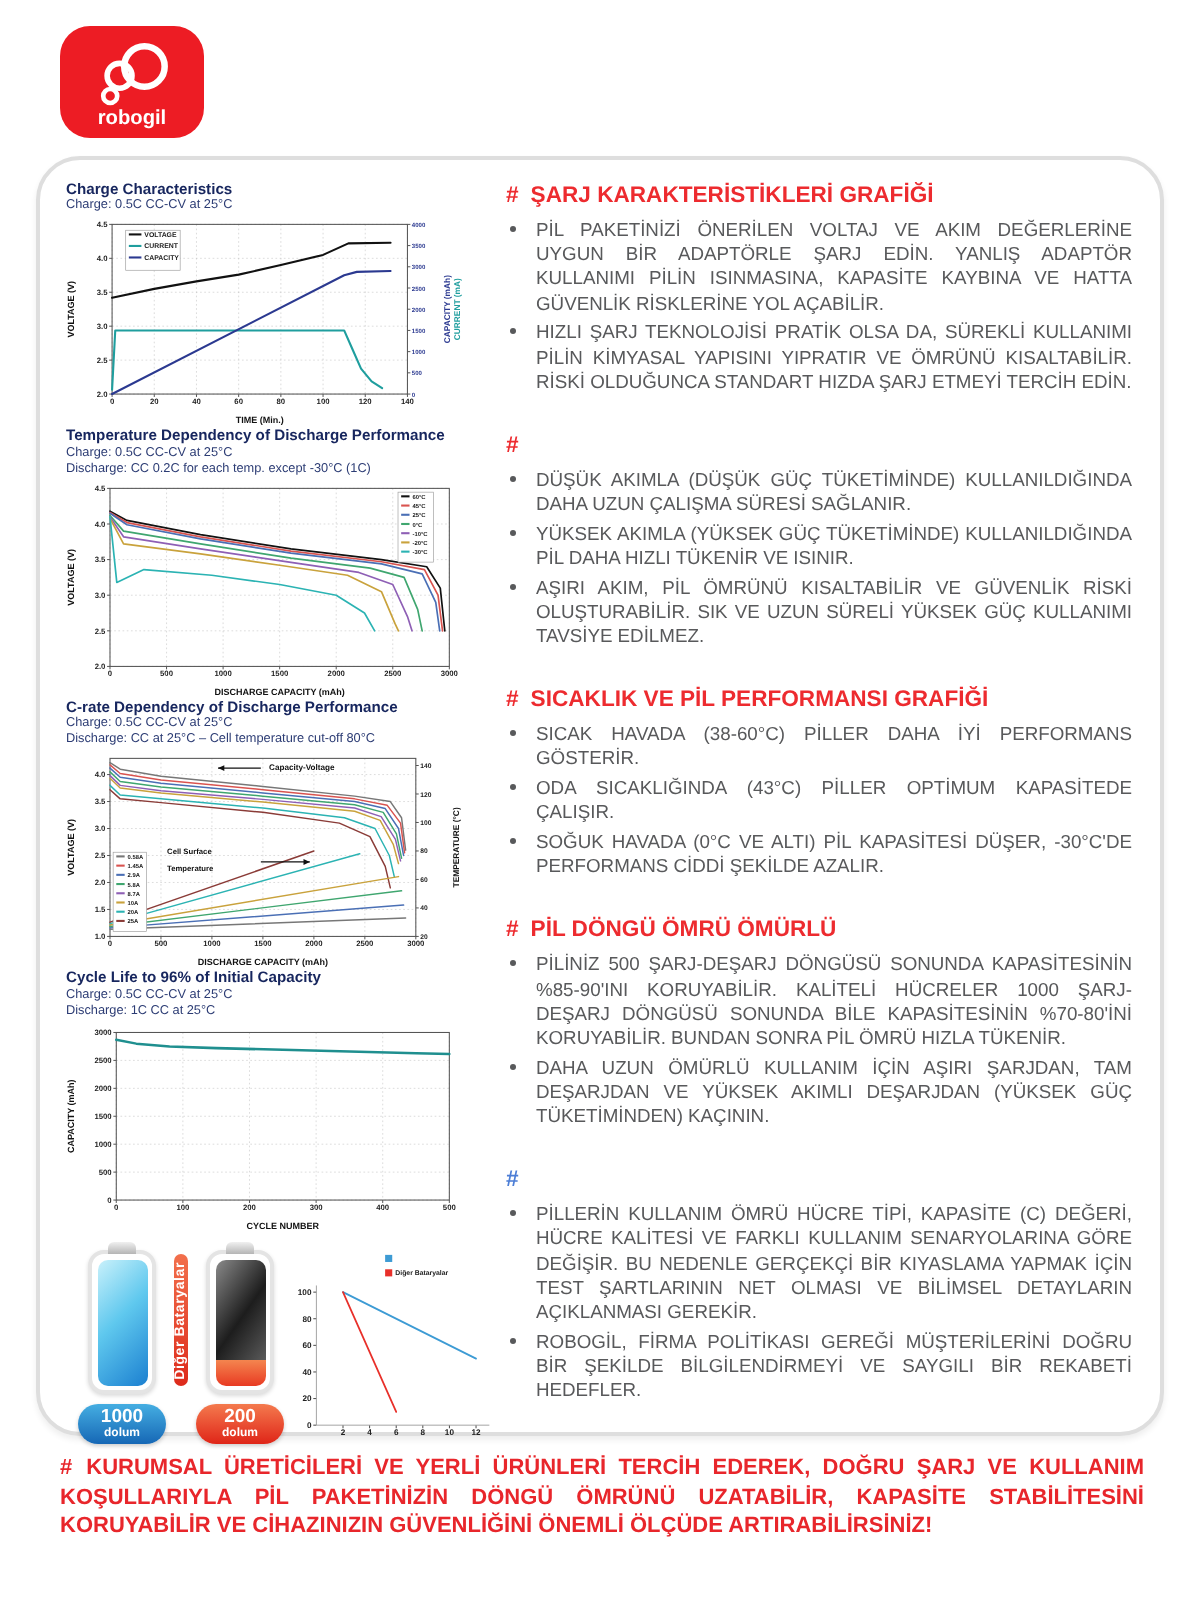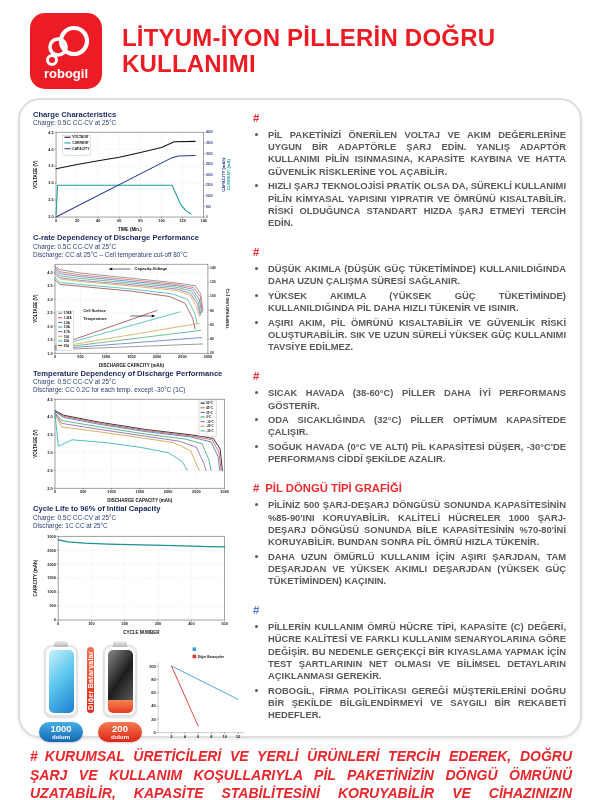--- a/index.html
+++ b/index.html
@@ -1,36 +1,36 @@
 <!DOCTYPE html>
 <html><head>
 <meta charset="utf-8">
 <style>
   html,body{margin:0;padding:0;background:#fff;}
   .page{width:600px;height:800px;overflow:hidden;background:#fff;font-family:"Liberation Sans",sans-serif;position:relative;}
   
   header{display:flex;align-items:center;gap:20px;padding:13px 28px 5px 30px;}
-  .logo{width:72px;height:76px;background:#ed1c24;border-radius:15px;flex:0 0 auto;}
+  .logo{width:72px;height:56px;background:#ed1c24;border-radius:15px;flex:0 0 auto;}
   .logo svg{width:100%;height:100%;display:block;}
   h1{margin:0;font-size:24px;font-weight:800;color:#ed1c24;line-height:1.1;letter-spacing:.2px;max-width:430px;}
   
   .main-box{margin:4px 18px 0;height:640px;box-sizing:border-box;border:2.5px solid #dedede;border-radius:22px;
             padding:10px 12px 8px 13px;display:flex;gap:10px;box-shadow:0 2px 3px rgba(0,0,0,.07);background:#fff;}
   .col-left{width:206px;flex:0 0 auto;display:flex;flex-direction:column;justify-content:space-between;}
   .col-right{flex:1;display:flex;flex-direction:column;justify-content:space-between;padding:2px 2px 4px 4px;min-width:0;}
   
   .chart-block{}
   .ct{font-size:7.6px;font-weight:700;color:#17265e;line-height:1.25;}
   .cs{font-size:6.4px;color:#2c3c74;line-height:1.25;}
   svg.chart{width:199px;display:block;margin-top:1px;}
   
   section{}
   .sec-h{display:flex;gap:6px;font-size:11.3px;font-weight:800;align-items:baseline;line-height:1.15;}
   .col-right ul{margin:4px 0 0 15px;padding:0;}
-  .col-right li{font-size:9.4px;font-weight:700;color:#58595b;text-align:justify;line-height:1.3;margin-bottom:2.5px;}
+  .col-right li{font-size:9.4px;font-weight:400;color:#58595b;text-align:justify;line-height:1.3;margin-bottom:2.5px;}
   .col-right li::marker{color:#58595b;}
   
   .bat-row{display:flex;align-items:flex-start;gap:4px;padding:6px 0 0 2px;}
   .capsule{width:15px;height:66px;border-radius:8px;margin-top:6px;
            background:linear-gradient(165deg,#aee8f8 0%,#2fb9e8 45%,#0f86c9 100%);}
   .bat-col{display:flex;flex-direction:column;align-items:center;}
   .battery{width:34px;height:72px;background:#fff;border:2px solid #e4e4e4;border-radius:8px;position:relative;padding:2.5px;box-sizing:border-box;margin-top:4px;box-shadow:0 1px 2px rgba(0,0,0,.15);}
   .term{position:absolute;top:-6px;left:50%;transform:translateX(-50%);width:14px;height:6px;border-radius:3px 3px 0 0;background:linear-gradient(#f0f0f0,#b5b5b5);}
   .inner{width:100%;height:100%;border-radius:5px;overflow:hidden;display:flex;flex-direction:column;}
   .fill-blue{flex:1;background:linear-gradient(135deg,#c9f1fb 0%,#5fc8ee 45%,#1b7fd0 100%);}
@@ -39,38 +39,37 @@
   .vlabel{width:14px;height:66px;border-radius:8px;margin-top:6px;display:flex;align-items:center;justify-content:center;
           background:linear-gradient(#f2704c,#dd2a1b);}
   .vlabel span{writing-mode:vertical-rl;transform:rotate(180deg);color:#fff;font-weight:800;font-size:7px;letter-spacing:.3px;white-space:nowrap;}
   .badge{width:44px;height:20px;border-radius:11px;margin-top:5px;color:#fff;display:flex;flex-direction:column;align-items:center;justify-content:center;line-height:1;box-shadow:0 1px 2px rgba(0,0,0,.2);}
   .badge.blue{background:linear-gradient(#45aee2,#1667b5);}
   .badge.red{background:linear-gradient(#f47a4e,#df2518);}
   .b1{font-size:9.5px;font-weight:800;}
   .b2{font-size:6px;font-weight:700;margin-top:.5px;}
   svg.mini{width:102px;margin-top:4px;flex:0 0 auto;}
   
-  footer{margin:9px 28px 0 30px;font-size:14px;font-weight:800;color:#e8262b;text-align:justify;line-height:1.33;font-style:italic;}
+  footer{margin:9px 28px 0 30px;font-size:11px;font-weight:800;color:#e8262b;text-align:justify;line-height:1.33;}
   footer .hash{margin-right:7px;}
 </style>
 </head>
 <body>
 
 <div class="page">
 
   <header>
     <div class="logo">
       <svg viewBox="0 0 72 72">
         <circle cx="44" cy="26" r="13" fill="none" stroke="#fff" stroke-width="4.2"></circle>
         <circle cx="28" cy="32" r="8" fill="none" stroke="#fff" stroke-width="3.6"></circle>
         <circle cx="22" cy="45" r="4.5" fill="none" stroke="#fff" stroke-width="3"></circle>
         <text x="36" y="63" font-size="13" font-weight="bold" fill="#fff" text-anchor="middle">robogil</text>
       </svg>
     </div>
-    <h1>LİTYUM-İYON PİLLERİN DOĞRU KULLANIMI</h1>
   </header>
 
   <div class="main-box">
 
     <div class="col-left">
 
       <div class="chart-block">
         <div class="ct">Charge Characteristics</div>
         <div class="cs">Charge: 0.5C CC-CV at 25°C</div>
         <svg class="chart" viewBox="0 0 190 100">
@@ -142,20 +141,92 @@
             <text font-size="4.3" font-weight="bold" fill="#111" text-anchor="middle" x="0" y="0" transform="translate(4 44.5) rotate(-90)">VOLTAGE (V)</text>
             <text font-size="4" font-weight="bold" fill="#2b3990" text-anchor="middle" x="0" y="0" transform="translate(183.5 44.5) rotate(-90)">CAPACITY (mAh)</text>
             <text font-size="4" font-weight="bold" fill="#1f9e9e" text-anchor="middle" x="0" y="0" transform="translate(188 44.5) rotate(-90)">CURRENT (mA)</text>
             <rect x="28.5" y="6.8" width="26" height="19.1" fill="#fff" stroke="#999" stroke-width="0.3"></rect>
             <line x1="30" y1="8.8" x2="36" y2="8.8" stroke="#111111" stroke-width="1"></line>
             <text font-size="3.3" font-weight="bold" fill="#222" text-anchor="start" x="37.4" y="10">VOLTAGE</text>
             <line x1="30" y1="14.3" x2="36" y2="14.3" stroke="#1f9e9e" stroke-width="1"></line>
             <text font-size="3.3" font-weight="bold" fill="#222" text-anchor="start" x="37.4" y="15.5">CURRENT</text>
             <line x1="30" y1="19.8" x2="36" y2="19.8" stroke="#2b3990" stroke-width="1"></line>
             <text font-size="3.3" font-weight="bold" fill="#222" text-anchor="start" x="37.4" y="21">CAPACITY</text>
+          </svg>
+      </div>
+
+      <div class="chart-block">
+        <div class="ct">Temperature Dependency of Discharge Performance</div>
+        <div class="cs">Charge: 0.5C CC-CV at 25°C</div>
+        <div class="cs">Discharge: CC 0.2C for each temp. except -30°C (1C)</div>
+        <svg class="chart" viewBox="0 0 190 104">
+            <line x1="21" y1="4" x2="21" y2="89" stroke="#bbb" stroke-width="0.25" stroke-dasharray=".8,1.2"></line>
+            <line x1="21" y1="89" x2="21" y2="90.4" stroke="#333" stroke-width="0.4"></line>
+            <text font-size="3.7" font-weight="bold" fill="#222" text-anchor="middle" x="21" y="93.6">0</text>
+            <line x1="48" y1="4" x2="48" y2="89" stroke="#bbb" stroke-width="0.25" stroke-dasharray=".8,1.2"></line>
+            <line x1="48" y1="89" x2="48" y2="90.4" stroke="#333" stroke-width="0.4"></line>
+            <text font-size="3.7" font-weight="bold" fill="#222" text-anchor="middle" x="48" y="93.6">500</text>
+            <line x1="75" y1="4" x2="75" y2="89" stroke="#bbb" stroke-width="0.25" stroke-dasharray=".8,1.2"></line>
+            <line x1="75" y1="89" x2="75" y2="90.4" stroke="#333" stroke-width="0.4"></line>
+            <text font-size="3.7" font-weight="bold" fill="#222" text-anchor="middle" x="75" y="93.6">1000</text>
+            <line x1="102" y1="4" x2="102" y2="89" stroke="#bbb" stroke-width="0.25" stroke-dasharray=".8,1.2"></line>
+            <line x1="102" y1="89" x2="102" y2="90.4" stroke="#333" stroke-width="0.4"></line>
+            <text font-size="3.7" font-weight="bold" fill="#222" text-anchor="middle" x="102" y="93.6">1500</text>
+            <line x1="129" y1="4" x2="129" y2="89" stroke="#bbb" stroke-width="0.25" stroke-dasharray=".8,1.2"></line>
+            <line x1="129" y1="89" x2="129" y2="90.4" stroke="#333" stroke-width="0.4"></line>
+            <text font-size="3.7" font-weight="bold" fill="#222" text-anchor="middle" x="129" y="93.6">2000</text>
+            <line x1="156" y1="4" x2="156" y2="89" stroke="#bbb" stroke-width="0.25" stroke-dasharray=".8,1.2"></line>
+            <line x1="156" y1="89" x2="156" y2="90.4" stroke="#333" stroke-width="0.4"></line>
+            <text font-size="3.7" font-weight="bold" fill="#222" text-anchor="middle" x="156" y="93.6">2500</text>
+            <line x1="183" y1="4" x2="183" y2="89" stroke="#bbb" stroke-width="0.25" stroke-dasharray=".8,1.2"></line>
+            <line x1="183" y1="89" x2="183" y2="90.4" stroke="#333" stroke-width="0.4"></line>
+            <text font-size="3.7" font-weight="bold" fill="#222" text-anchor="middle" x="183" y="93.6">3000</text>
+            <line x1="21" y1="89" x2="183" y2="89" stroke="#bbb" stroke-width="0.25" stroke-dasharray=".8,1.2"></line>
+            <line x1="19.6" y1="89" x2="21" y2="89" stroke="#333" stroke-width="0.4"></line>
+            <text font-size="3.7" font-weight="bold" fill="#222" text-anchor="end" x="18.8" y="90.3">2.0</text>
+            <line x1="21" y1="72" x2="183" y2="72" stroke="#bbb" stroke-width="0.25" stroke-dasharray=".8,1.2"></line>
+            <line x1="19.6" y1="72" x2="21" y2="72" stroke="#333" stroke-width="0.4"></line>
+            <text font-size="3.7" font-weight="bold" fill="#222" text-anchor="end" x="18.8" y="73.3">2.5</text>
+            <line x1="21" y1="55" x2="183" y2="55" stroke="#bbb" stroke-width="0.25" stroke-dasharray=".8,1.2"></line>
+            <line x1="19.6" y1="55" x2="21" y2="55" stroke="#333" stroke-width="0.4"></line>
+            <text font-size="3.7" font-weight="bold" fill="#222" text-anchor="end" x="18.8" y="56.3">3.0</text>
+            <line x1="21" y1="38" x2="183" y2="38" stroke="#bbb" stroke-width="0.25" stroke-dasharray=".8,1.2"></line>
+            <line x1="19.6" y1="38" x2="21" y2="38" stroke="#333" stroke-width="0.4"></line>
+            <text font-size="3.7" font-weight="bold" fill="#222" text-anchor="end" x="18.8" y="39.3">3.5</text>
+            <line x1="21" y1="20.999999999999996" x2="183" y2="20.999999999999996" stroke="#bbb" stroke-width="0.25" stroke-dasharray=".8,1.2"></line>
+            <line x1="19.6" y1="20.999999999999996" x2="21" y2="20.999999999999996" stroke="#333" stroke-width="0.4"></line>
+            <text font-size="3.7" font-weight="bold" fill="#222" text-anchor="end" x="18.8" y="22.299999999999997">4.0</text>
+            <line x1="21" y1="4" x2="183" y2="4" stroke="#bbb" stroke-width="0.25" stroke-dasharray=".8,1.2"></line>
+            <line x1="19.6" y1="4" x2="21" y2="4" stroke="#333" stroke-width="0.4"></line>
+            <text font-size="3.7" font-weight="bold" fill="#222" text-anchor="end" x="18.8" y="5.3">4.5</text>
+            <rect x="21" y="4" width="162" height="85" fill="none" stroke="#555" stroke-width="0.5"></rect>
+            <polyline points="21.00,14.88 29.10,19.30 64.20,26.10 107.40,32.90 150.60,38.00 172.20,41.40 178.68,51.60 180.84,72.00" fill="none" stroke="#111111" stroke-width="0.8" stroke-linejoin="round" stroke-linecap="round"></polyline>
+            <polyline points="21.00,15.56 29.10,20.32 64.20,27.12 107.40,33.92 150.60,39.02 171.12,42.76 177.60,55.00 179.76,72.00" fill="none" stroke="#d9534f" stroke-width="0.8" stroke-linejoin="round" stroke-linecap="round"></polyline>
+            <polyline points="21.00,15.90 29.10,21.34 64.20,28.14 107.40,34.94 150.60,40.04 170.04,44.80 176.52,58.40 178.41,72.00" fill="none" stroke="#4a6fb5" stroke-width="0.8" stroke-linejoin="round" stroke-linecap="round"></polyline>
+            <polyline points="21.00,16.92 27.48,24.40 64.20,30.52 107.40,37.32 145.20,42.08 161.40,46.50 167.88,61.80 170.04,72.00" fill="none" stroke="#3fa66f" stroke-width="0.8" stroke-linejoin="round" stroke-linecap="round"></polyline>
+            <polyline points="21.00,17.60 27.48,27.12 64.20,32.90 107.40,39.36 139.80,44.12 156.00,49.90 163.02,65.20 165.18,72.00" fill="none" stroke="#8e5fb5" stroke-width="0.8" stroke-linejoin="round" stroke-linecap="round"></polyline>
+            <polyline points="21.00,18.28 27.48,30.52 64.20,35.28 102.00,40.72 134.40,45.48 150.60,53.30 157.08,68.60 158.70,72.00" fill="none" stroke="#c9a23c" stroke-width="0.8" stroke-linejoin="round" stroke-linecap="round"></polyline>
+            <polyline points="21.00,17.60 24.24,48.88 37.20,42.76 69.60,45.48 102.00,49.90 129.00,55.00 142.50,63.50 147.36,72.00" fill="none" stroke="#2bb3b3" stroke-width="0.8" stroke-linejoin="round" stroke-linecap="round"></polyline>
+            <text font-size="4.3" font-weight="bold" fill="#111" text-anchor="middle" x="102" y="102.6">DISCHARGE CAPACITY (mAh)</text>
+            <text font-size="4.3" font-weight="bold" fill="#111" text-anchor="middle" x="0" y="0" transform="translate(4 46.5) rotate(-90)">VOLTAGE (V)</text>
+            <rect x="158.5" y="5.8" width="17" height="33.400000000000006" fill="#fff" stroke="#999" stroke-width="0.3"></rect>
+            <line x1="160" y1="7.8" x2="164" y2="7.8" stroke="#111111" stroke-width="1"></line>
+            <text font-size="2.8" font-weight="bold" fill="#222" text-anchor="start" x="165.4" y="9">60°C</text>
+            <line x1="160" y1="12.200000000000001" x2="164" y2="12.200000000000001" stroke="#d9534f" stroke-width="1"></line>
+            <text font-size="2.8" font-weight="bold" fill="#222" text-anchor="start" x="165.4" y="13.4">45°C</text>
+            <line x1="160" y1="16.6" x2="164" y2="16.6" stroke="#4a6fb5" stroke-width="1"></line>
+            <text font-size="2.8" font-weight="bold" fill="#222" text-anchor="start" x="165.4" y="17.8">25°C</text>
+            <line x1="160" y1="21.000000000000004" x2="164" y2="21.000000000000004" stroke="#3fa66f" stroke-width="1"></line>
+            <text font-size="2.8" font-weight="bold" fill="#222" text-anchor="start" x="165.4" y="22.200000000000003">0°C</text>
+            <line x1="160" y1="25.400000000000002" x2="164" y2="25.400000000000002" stroke="#8e5fb5" stroke-width="1"></line>
+            <text font-size="2.8" font-weight="bold" fill="#222" text-anchor="start" x="165.4" y="26.6">-10°C</text>
+            <line x1="160" y1="29.8" x2="164" y2="29.8" stroke="#c9a23c" stroke-width="1"></line>
+            <text font-size="2.8" font-weight="bold" fill="#222" text-anchor="start" x="165.4" y="31">-20°C</text>
+            <line x1="160" y1="34.2" x2="164" y2="34.2" stroke="#2bb3b3" stroke-width="1"></line>
+            <text font-size="2.8" font-weight="bold" fill="#222" text-anchor="start" x="165.4" y="35.400000000000006">-30°C</text>
           </svg>
       </div>
 
       <div class="chart-block">
         <div class="ct">C-rate Dependency of Discharge Performance</div>
         <div class="cs">Charge: 0.5C CC-CV at 25°C</div>
         <div class="cs">Discharge: CC at 25°C – Cell temperature cut-off 80°C</div>
         <svg class="chart" viewBox="0 0 190 104">
             <line x1="21" y1="4" x2="21" y2="89" stroke="#bbb" stroke-width="0.25" stroke-dasharray=".8,1.2"></line>
             <line x1="21" y1="89" x2="21" y2="90.4" stroke="#333" stroke-width="0.4"></line>
@@ -252,92 +323,20 @@
             <line x1="93.02666666666667" y1="8.63636363636363" x2="72.58666666666667" y2="8.63636363636363" stroke="#111" stroke-width="0.6"></line>
             <polygon points="72.58666666666667,8.63636363636363 75.58666666666667,7.236363636363629 75.58666666666667,10.03636363636363" fill="#111"></polygon>
             <text font-size="3.7" font-weight="bold" fill="#111" text-anchor="start" x="48.25333333333333" y="49.848484848484844">Cell Surface</text>
             <text font-size="3.7" font-weight="bold" fill="#111" text-anchor="start" x="48.25333333333333" y="57.575757575757564">Temperature</text>
             <line x1="93.02666666666667" y1="53.45454545454545" x2="116.38666666666667" y2="53.45454545454545" stroke="#111" stroke-width="0.6"></line>
             <polygon points="116.38666666666667,53.45454545454545 113.38666666666667,52.054545454545455 113.38666666666667,54.85454545454545" fill="#111"></polygon>
           </svg>
       </div>
 
       <div class="chart-block">
-        <div class="ct">Temperature Dependency of Discharge Performance</div>
-        <div class="cs">Charge: 0.5C CC-CV at 25°C</div>
-        <div class="cs">Discharge: CC 0.2C for each temp. except -30°C (1C)</div>
-        <svg class="chart" viewBox="0 0 190 104">
-            <line x1="21" y1="4" x2="21" y2="89" stroke="#bbb" stroke-width="0.25" stroke-dasharray=".8,1.2"></line>
-            <line x1="21" y1="89" x2="21" y2="90.4" stroke="#333" stroke-width="0.4"></line>
-            <text font-size="3.7" font-weight="bold" fill="#222" text-anchor="middle" x="21" y="93.6">0</text>
-            <line x1="48" y1="4" x2="48" y2="89" stroke="#bbb" stroke-width="0.25" stroke-dasharray=".8,1.2"></line>
-            <line x1="48" y1="89" x2="48" y2="90.4" stroke="#333" stroke-width="0.4"></line>
-            <text font-size="3.7" font-weight="bold" fill="#222" text-anchor="middle" x="48" y="93.6">500</text>
-            <line x1="75" y1="4" x2="75" y2="89" stroke="#bbb" stroke-width="0.25" stroke-dasharray=".8,1.2"></line>
-            <line x1="75" y1="89" x2="75" y2="90.4" stroke="#333" stroke-width="0.4"></line>
-            <text font-size="3.7" font-weight="bold" fill="#222" text-anchor="middle" x="75" y="93.6">1000</text>
-            <line x1="102" y1="4" x2="102" y2="89" stroke="#bbb" stroke-width="0.25" stroke-dasharray=".8,1.2"></line>
-            <line x1="102" y1="89" x2="102" y2="90.4" stroke="#333" stroke-width="0.4"></line>
-            <text font-size="3.7" font-weight="bold" fill="#222" text-anchor="middle" x="102" y="93.6">1500</text>
-            <line x1="129" y1="4" x2="129" y2="89" stroke="#bbb" stroke-width="0.25" stroke-dasharray=".8,1.2"></line>
-            <line x1="129" y1="89" x2="129" y2="90.4" stroke="#333" stroke-width="0.4"></line>
-            <text font-size="3.7" font-weight="bold" fill="#222" text-anchor="middle" x="129" y="93.6">2000</text>
-            <line x1="156" y1="4" x2="156" y2="89" stroke="#bbb" stroke-width="0.25" stroke-dasharray=".8,1.2"></line>
-            <line x1="156" y1="89" x2="156" y2="90.4" stroke="#333" stroke-width="0.4"></line>
-            <text font-size="3.7" font-weight="bold" fill="#222" text-anchor="middle" x="156" y="93.6">2500</text>
-            <line x1="183" y1="4" x2="183" y2="89" stroke="#bbb" stroke-width="0.25" stroke-dasharray=".8,1.2"></line>
-            <line x1="183" y1="89" x2="183" y2="90.4" stroke="#333" stroke-width="0.4"></line>
-            <text font-size="3.7" font-weight="bold" fill="#222" text-anchor="middle" x="183" y="93.6">3000</text>
-            <line x1="21" y1="89" x2="183" y2="89" stroke="#bbb" stroke-width="0.25" stroke-dasharray=".8,1.2"></line>
-            <line x1="19.6" y1="89" x2="21" y2="89" stroke="#333" stroke-width="0.4"></line>
-            <text font-size="3.7" font-weight="bold" fill="#222" text-anchor="end" x="18.8" y="90.3">2.0</text>
-            <line x1="21" y1="72" x2="183" y2="72" stroke="#bbb" stroke-width="0.25" stroke-dasharray=".8,1.2"></line>
-            <line x1="19.6" y1="72" x2="21" y2="72" stroke="#333" stroke-width="0.4"></line>
-            <text font-size="3.7" font-weight="bold" fill="#222" text-anchor="end" x="18.8" y="73.3">2.5</text>
-            <line x1="21" y1="55" x2="183" y2="55" stroke="#bbb" stroke-width="0.25" stroke-dasharray=".8,1.2"></line>
-            <line x1="19.6" y1="55" x2="21" y2="55" stroke="#333" stroke-width="0.4"></line>
-            <text font-size="3.7" font-weight="bold" fill="#222" text-anchor="end" x="18.8" y="56.3">3.0</text>
-            <line x1="21" y1="38" x2="183" y2="38" stroke="#bbb" stroke-width="0.25" stroke-dasharray=".8,1.2"></line>
-            <line x1="19.6" y1="38" x2="21" y2="38" stroke="#333" stroke-width="0.4"></line>
-            <text font-size="3.7" font-weight="bold" fill="#222" text-anchor="end" x="18.8" y="39.3">3.5</text>
-            <line x1="21" y1="20.999999999999996" x2="183" y2="20.999999999999996" stroke="#bbb" stroke-width="0.25" stroke-dasharray=".8,1.2"></line>
-            <line x1="19.6" y1="20.999999999999996" x2="21" y2="20.999999999999996" stroke="#333" stroke-width="0.4"></line>
-            <text font-size="3.7" font-weight="bold" fill="#222" text-anchor="end" x="18.8" y="22.299999999999997">4.0</text>
-            <line x1="21" y1="4" x2="183" y2="4" stroke="#bbb" stroke-width="0.25" stroke-dasharray=".8,1.2"></line>
-            <line x1="19.6" y1="4" x2="21" y2="4" stroke="#333" stroke-width="0.4"></line>
-            <text font-size="3.7" font-weight="bold" fill="#222" text-anchor="end" x="18.8" y="5.3">4.5</text>
-            <rect x="21" y="4" width="162" height="85" fill="none" stroke="#555" stroke-width="0.5"></rect>
-            <polyline points="21.00,14.88 29.10,19.30 64.20,26.10 107.40,32.90 150.60,38.00 172.20,41.40 178.68,51.60 180.84,72.00" fill="none" stroke="#111111" stroke-width="0.8" stroke-linejoin="round" stroke-linecap="round"></polyline>
-            <polyline points="21.00,15.56 29.10,20.32 64.20,27.12 107.40,33.92 150.60,39.02 171.12,42.76 177.60,55.00 179.76,72.00" fill="none" stroke="#d9534f" stroke-width="0.8" stroke-linejoin="round" stroke-linecap="round"></polyline>
-            <polyline points="21.00,15.90 29.10,21.34 64.20,28.14 107.40,34.94 150.60,40.04 170.04,44.80 176.52,58.40 178.41,72.00" fill="none" stroke="#4a6fb5" stroke-width="0.8" stroke-linejoin="round" stroke-linecap="round"></polyline>
-            <polyline points="21.00,16.92 27.48,24.40 64.20,30.52 107.40,37.32 145.20,42.08 161.40,46.50 167.88,61.80 170.04,72.00" fill="none" stroke="#3fa66f" stroke-width="0.8" stroke-linejoin="round" stroke-linecap="round"></polyline>
-            <polyline points="21.00,17.60 27.48,27.12 64.20,32.90 107.40,39.36 139.80,44.12 156.00,49.90 163.02,65.20 165.18,72.00" fill="none" stroke="#8e5fb5" stroke-width="0.8" stroke-linejoin="round" stroke-linecap="round"></polyline>
-            <polyline points="21.00,18.28 27.48,30.52 64.20,35.28 102.00,40.72 134.40,45.48 150.60,53.30 157.08,68.60 158.70,72.00" fill="none" stroke="#c9a23c" stroke-width="0.8" stroke-linejoin="round" stroke-linecap="round"></polyline>
-            <polyline points="21.00,17.60 24.24,48.88 37.20,42.76 69.60,45.48 102.00,49.90 129.00,55.00 142.50,63.50 147.36,72.00" fill="none" stroke="#2bb3b3" stroke-width="0.8" stroke-linejoin="round" stroke-linecap="round"></polyline>
-            <text font-size="4.3" font-weight="bold" fill="#111" text-anchor="middle" x="102" y="102.6">DISCHARGE CAPACITY (mAh)</text>
-            <text font-size="4.3" font-weight="bold" fill="#111" text-anchor="middle" x="0" y="0" transform="translate(4 46.5) rotate(-90)">VOLTAGE (V)</text>
-            <rect x="158.5" y="5.8" width="17" height="33.400000000000006" fill="#fff" stroke="#999" stroke-width="0.3"></rect>
-            <line x1="160" y1="7.8" x2="164" y2="7.8" stroke="#111111" stroke-width="1"></line>
-            <text font-size="2.8" font-weight="bold" fill="#222" text-anchor="start" x="165.4" y="9">60°C</text>
-            <line x1="160" y1="12.200000000000001" x2="164" y2="12.200000000000001" stroke="#d9534f" stroke-width="1"></line>
-            <text font-size="2.8" font-weight="bold" fill="#222" text-anchor="start" x="165.4" y="13.4">45°C</text>
-            <line x1="160" y1="16.6" x2="164" y2="16.6" stroke="#4a6fb5" stroke-width="1"></line>
-            <text font-size="2.8" font-weight="bold" fill="#222" text-anchor="start" x="165.4" y="17.8">25°C</text>
-            <line x1="160" y1="21.000000000000004" x2="164" y2="21.000000000000004" stroke="#3fa66f" stroke-width="1"></line>
-            <text font-size="2.8" font-weight="bold" fill="#222" text-anchor="start" x="165.4" y="22.200000000000003">0°C</text>
-            <line x1="160" y1="25.400000000000002" x2="164" y2="25.400000000000002" stroke="#8e5fb5" stroke-width="1"></line>
-            <text font-size="2.8" font-weight="bold" fill="#222" text-anchor="start" x="165.4" y="26.6">-10°C</text>
-            <line x1="160" y1="29.8" x2="164" y2="29.8" stroke="#c9a23c" stroke-width="1"></line>
-            <text font-size="2.8" font-weight="bold" fill="#222" text-anchor="start" x="165.4" y="31">-20°C</text>
-            <line x1="160" y1="34.2" x2="164" y2="34.2" stroke="#2bb3b3" stroke-width="1"></line>
-            <text font-size="2.8" font-weight="bold" fill="#222" text-anchor="start" x="165.4" y="35.400000000000006">-30°C</text>
-          </svg>
-      </div>
-
-      <div class="chart-block">
         <div class="ct">Cycle Life to 96% of Initial Capacity</div>
         <div class="cs">Charge: 0.5C CC-CV at 25°C</div>
         <div class="cs">Discharge: 1C CC at 25°C</div>
         <svg class="chart" viewBox="0 0 190 100">
             <line x1="24" y1="5" x2="24" y2="85" stroke="#bbb" stroke-width="0.25" stroke-dasharray=".8,1.2"></line>
             <line x1="24" y1="85" x2="24" y2="86.4" stroke="#333" stroke-width="0.4"></line>
             <text font-size="3.7" font-weight="bold" fill="#222" text-anchor="middle" x="24" y="89.6">0</text>
             <line x1="55.8" y1="5" x2="55.8" y2="85" stroke="#bbb" stroke-width="0.25" stroke-dasharray=".8,1.2"></line>
             <line x1="55.8" y1="85" x2="55.8" y2="86.4" stroke="#333" stroke-width="0.4"></line>
             <text font-size="3.7" font-weight="bold" fill="#222" text-anchor="middle" x="55.8" y="89.6">100</text>
@@ -446,50 +445,52 @@
             <text font-size="3.1" font-weight="bold" fill="#222" text-anchor="start" x="46.6" y="11.5">Diğer Bataryalar</text>
           </svg>
       </div>
 
     </div>
 
     <div class="col-right" id="sections">
         <section>
           <div class="sec-h" style="color: rgb(237, 43, 47);">
             <span>#</span>
+            <span>ŞARJ KARAKTERİSTİKLERİ GRAFİĞİ</span>
           </div>
           <ul>
             <li>PİL PAKETİNİZİ ÖNERİLEN VOLTAJ VE AKIM DEĞERLERİNE UYGUN BİR ADAPTÖRLE ŞARJ EDİN. YANLIŞ ADAPTÖR KULLANIMI PİLİN ISINMASINA, KAPASİTE KAYBINA VE HATTA GÜVENLİK RİSKLERİNE YOL AÇABİLİR.</li>
             <li>HIZLI ŞARJ TEKNOLOJİSİ PRATİK OLSA DA, SÜREKLİ KULLANIMI PİLİN KİMYASAL YAPISINI YIPRATIR VE ÖMRÜNÜ KISALTABİLİR. RİSKİ OLDUĞUNCA STANDART HIZDA ŞARJ ETMEYİ TERCİH EDİN.</li>
           </ul>
         </section>
         <section>
           <div class="sec-h" style="color: rgb(237, 43, 47);">
             <span>#</span>
           </div>
           <ul>
             <li>DÜŞÜK AKIMLA (DÜŞÜK GÜÇ TÜKETİMİNDE) KULLANILDIĞINDA DAHA UZUN ÇALIŞMA SÜRESİ SAĞLANIR.</li>
             <li>YÜKSEK AKIMLA (YÜKSEK GÜÇ TÜKETİMİNDE) KULLANILDIĞINDA PİL DAHA HIZLI TÜKENİR VE ISINIR.</li>
             <li>AŞIRI AKIM, PİL ÖMRÜNÜ KISALTABİLİR VE GÜVENLİK RİSKİ OLUŞTURABİLİR. SIK VE UZUN SÜRELİ YÜKSEK GÜÇ KULLANIMI TAVSİYE EDİLMEZ.</li>
           </ul>
         </section>
         <section>
           <div class="sec-h" style="color: rgb(237, 43, 47);">
             <span>#</span>
+            <span>SICAKLIK VE PİL PERFORMANSI GRAFİĞİ</span>
           </div>
           <ul>
             <li>SICAK HAVADA (38-60°C) PİLLER DAHA İYİ PERFORMANS GÖSTERİR.</li>
-            <li>ODA SICAKLIĞINDA (32°C) PİLLER OPTİMUM KAPASİTEDE ÇALIŞIR.</li>
+            <li>ODA SICAKLIĞINDA (43°C) PİLLER OPTİMUM KAPASİTEDE ÇALIŞIR.</li>
             <li>SOĞUK HAVADA (0°C VE ALTI) PİL KAPASİTESİ DÜŞER, -30°C'DE PERFORMANS CİDDİ ŞEKİLDE AZALIR.</li>
           </ul>
         </section>
         <section>
           <div class="sec-h" style="color: rgb(237, 43, 47);">
             <span>#</span>
-            <span>PİL DÖNGÜ TİPİ GRAFİĞİ</span>
+            <span>PİL DÖNGÜ ÖMRÜ ÖMÜRLÜ</span>
           </div>
           <ul>
             <li>PİLİNİZ 500 ŞARJ-DEŞARJ DÖNGÜSÜ SONUNDA KAPASİTESİNİN %85-90'INI KORUYABİLİR. KALİTELİ HÜCRELER 1000 ŞARJ-DEŞARJ DÖNGÜSÜ SONUNDA BİLE KAPASİTESİNİN %70-80'İNİ KORUYABİLİR. BUNDAN SONRA PİL ÖMRÜ HIZLA TÜKENİR.</li>
             <li>DAHA UZUN ÖMÜRLÜ KULLANIM İÇİN AŞIRI ŞARJDAN, TAM DEŞARJDAN VE YÜKSEK AKIMLI DEŞARJDAN (YÜKSEK GÜÇ TÜKETİMİNDEN) KAÇININ.</li>
           </ul>
         </section>
         <section>
           <div class="sec-h" style="color: rgb(77, 126, 214);">
             <span>#</span>
           </div>

